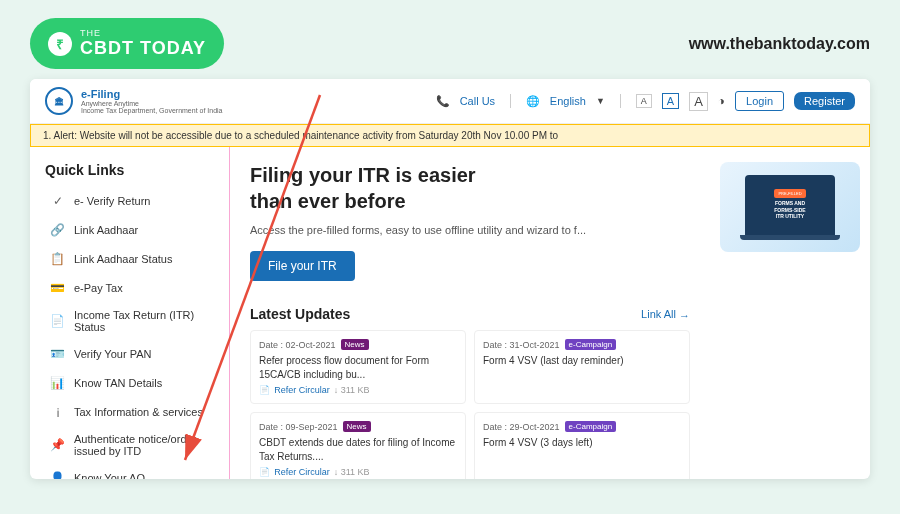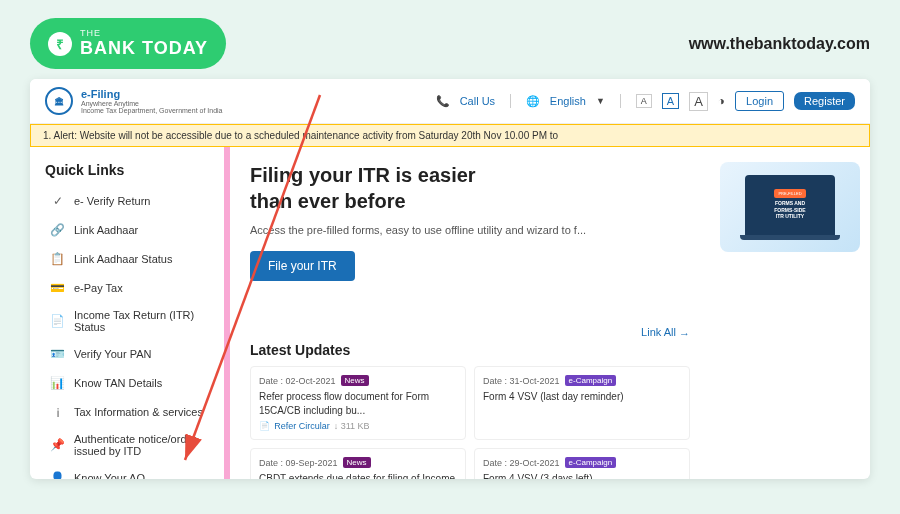--- a/index.html
+++ b/index.html
@@ -160,21 +160,21 @@
 
     
     .content-area {
       display: flex;
       height: calc(400px - 60px);
     }
 
     
     .sidebar {
       width: 200px;
-      border-right: 6px solid #f9a8d4;
+      border-right: 1px solid #f9a8d4;
       padding: 10px 0;
       flex-shrink: 0;
       overflow-y: auto;
     }
 
     .sidebar-title {
       font-size: 14px;
       font-weight: bold;
       color: #222;
       padding: 5px 15px 8px 15px;
@@ -249,21 +249,20 @@
       display: flex;
       justify-content: space-between;
       align-items: center;
       margin-bottom: 8px;
     }
 
     .updates-title {
       font-size: 14px;
       font-weight: bold;
       color: #222;
-      margin-top: 36px;
     }
 
     .view-all {
       font-size: 11px;
       color: #1a6eb5;
       cursor: pointer;
     }
 
     .updates-grid {
       display: grid;
@@ -404,21 +403,21 @@
 </head>
 <body>
 
 <div class="top-bar">
   <div class="logo-badge">
     <div class="logo-rupee">
       <span>₹</span>
     </div>
     <div>
       <div class="logo-text-small">THE</div>
-      <div class="logo-text-big">BANK TODAY</div>
+      <div class="logo-text-big">CBDT TODAY</div>
     </div>
   </div>
   <div class="website-url">www.thebanktoday.com</div>
 </div>
 
 <div class="main-box">
 
   <div class="inner-nav">
     <div class="nav-left">
       <div class="emblem">🏛</div>

